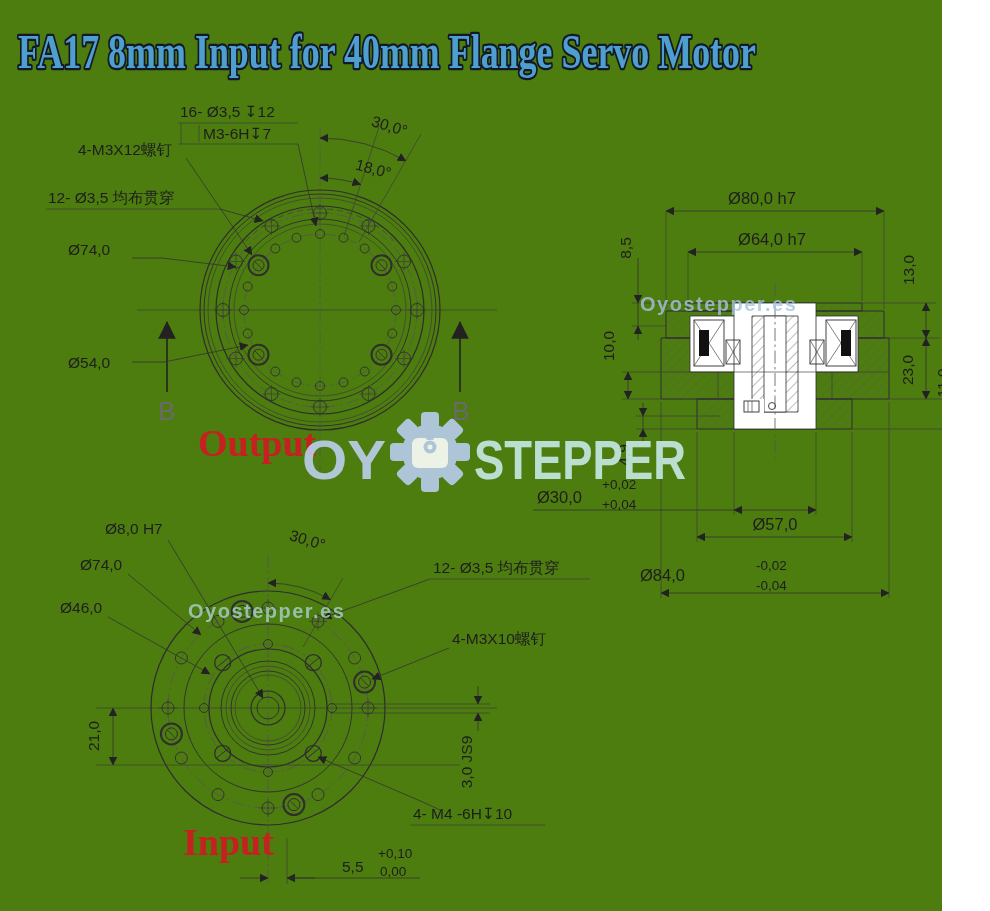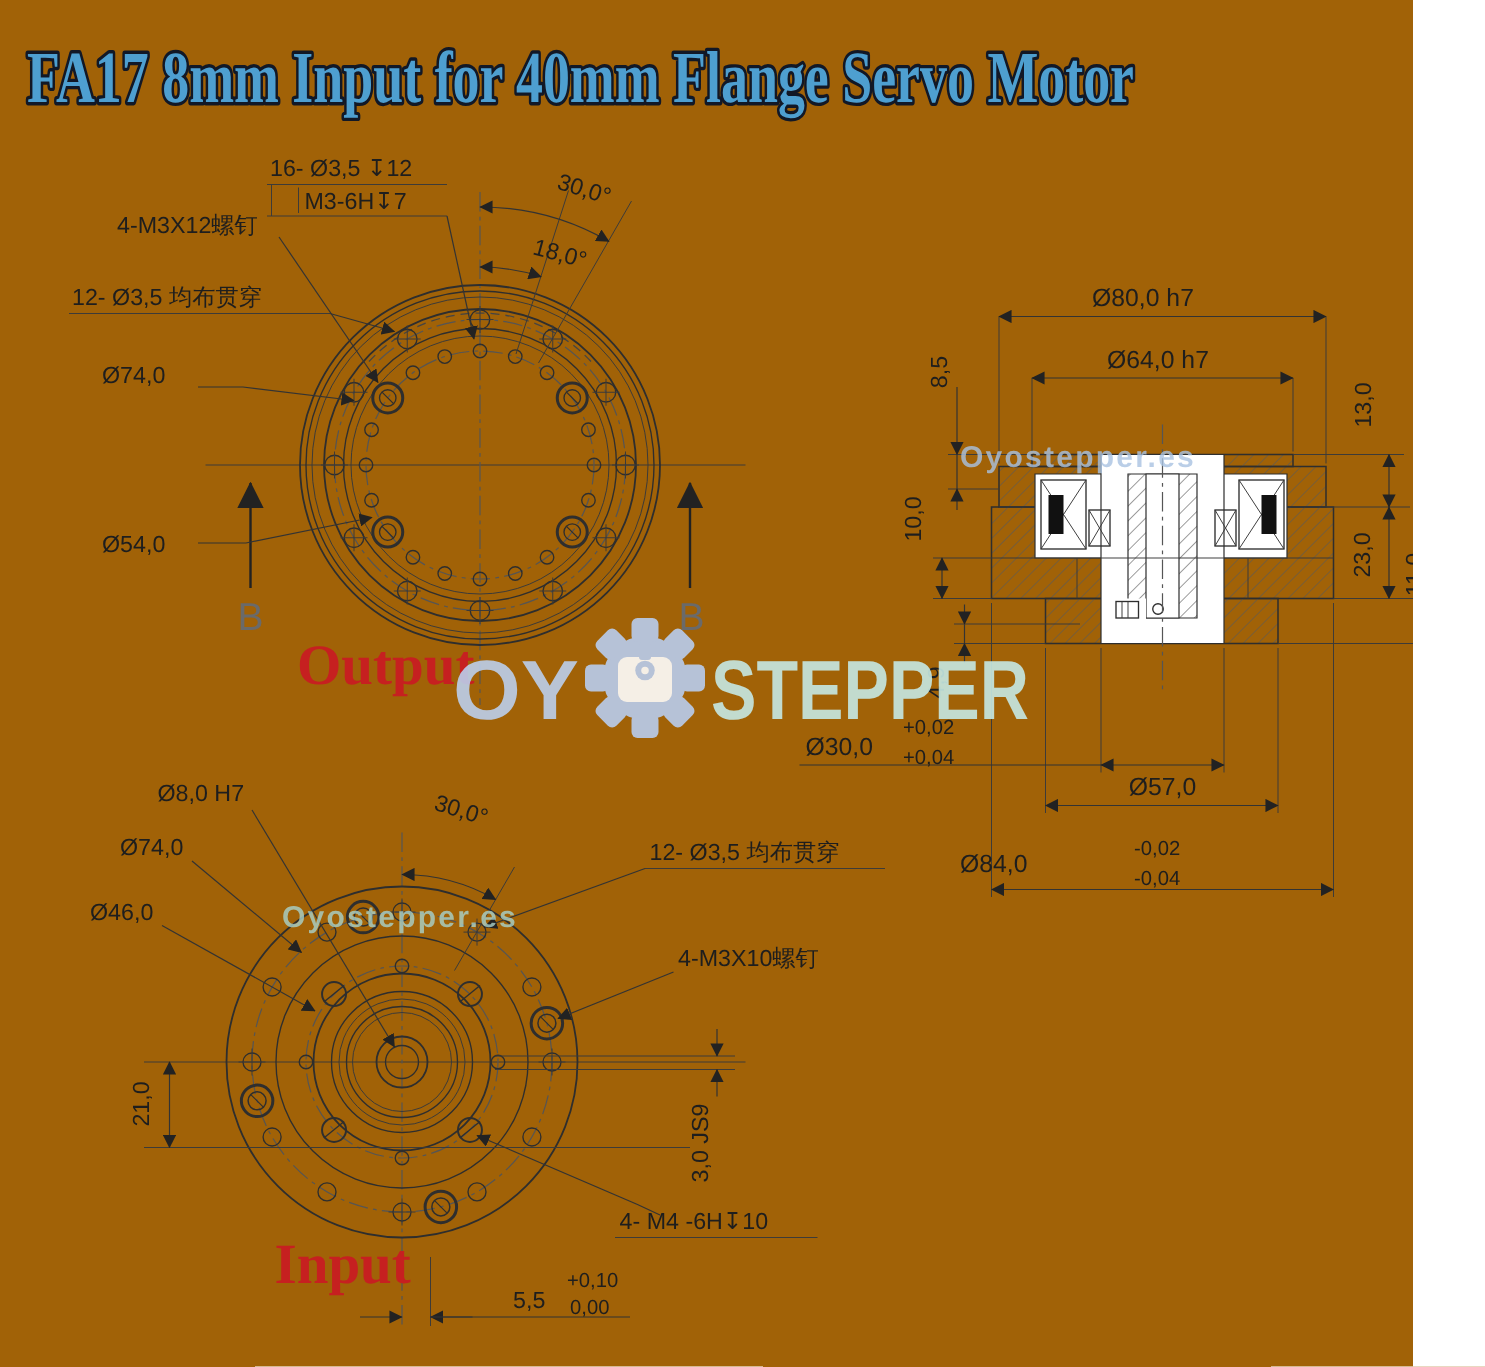--- a/index.html
+++ b/index.html
@@ -1,16 +1,16 @@
 <!DOCTYPE html>
 <html><head>
 <meta charset="utf-8">
 <style>
   html,body{margin:0;padding:0;background:#ffffff;}
-  #canvas{position:relative;width:942px;height:911px;background:#a16207;overflow:hidden;}
+  #canvas{position:relative;width:942px;height:911px;background:#4d7c0f;overflow:hidden;}
   svg{position:absolute;left:0;top:0;}
   .ln{stroke:#2e2e2e;stroke-width:1.2;fill:none;}
   .ln2{stroke:#2e2e2e;stroke-width:0.9;fill:none;}
   .thin{stroke:#3a3a3a;stroke-width:0.65;fill:none;}
   .dim{stroke:#333;stroke-width:0.8;fill:none;}
   .cl{stroke:#555;stroke-width:0.8;fill:none;stroke-dasharray:13 3.5 2.5 3.5;}
   .dash{stroke:#444;stroke-width:0.85;fill:none;stroke-dasharray:6 4;}
   .t{font-family:"Liberation Sans","DejaVu Sans",sans-serif;font-size:15.5px;fill:#1e1e1e;}
   .tb{font-family:"Liberation Sans","DejaVu Sans",sans-serif;font-size:16.5px;fill:#1e1e1e;}
   .ts{font-family:"Liberation Sans","DejaVu Sans",sans-serif;font-size:13.5px;fill:#1e1e1e;}

